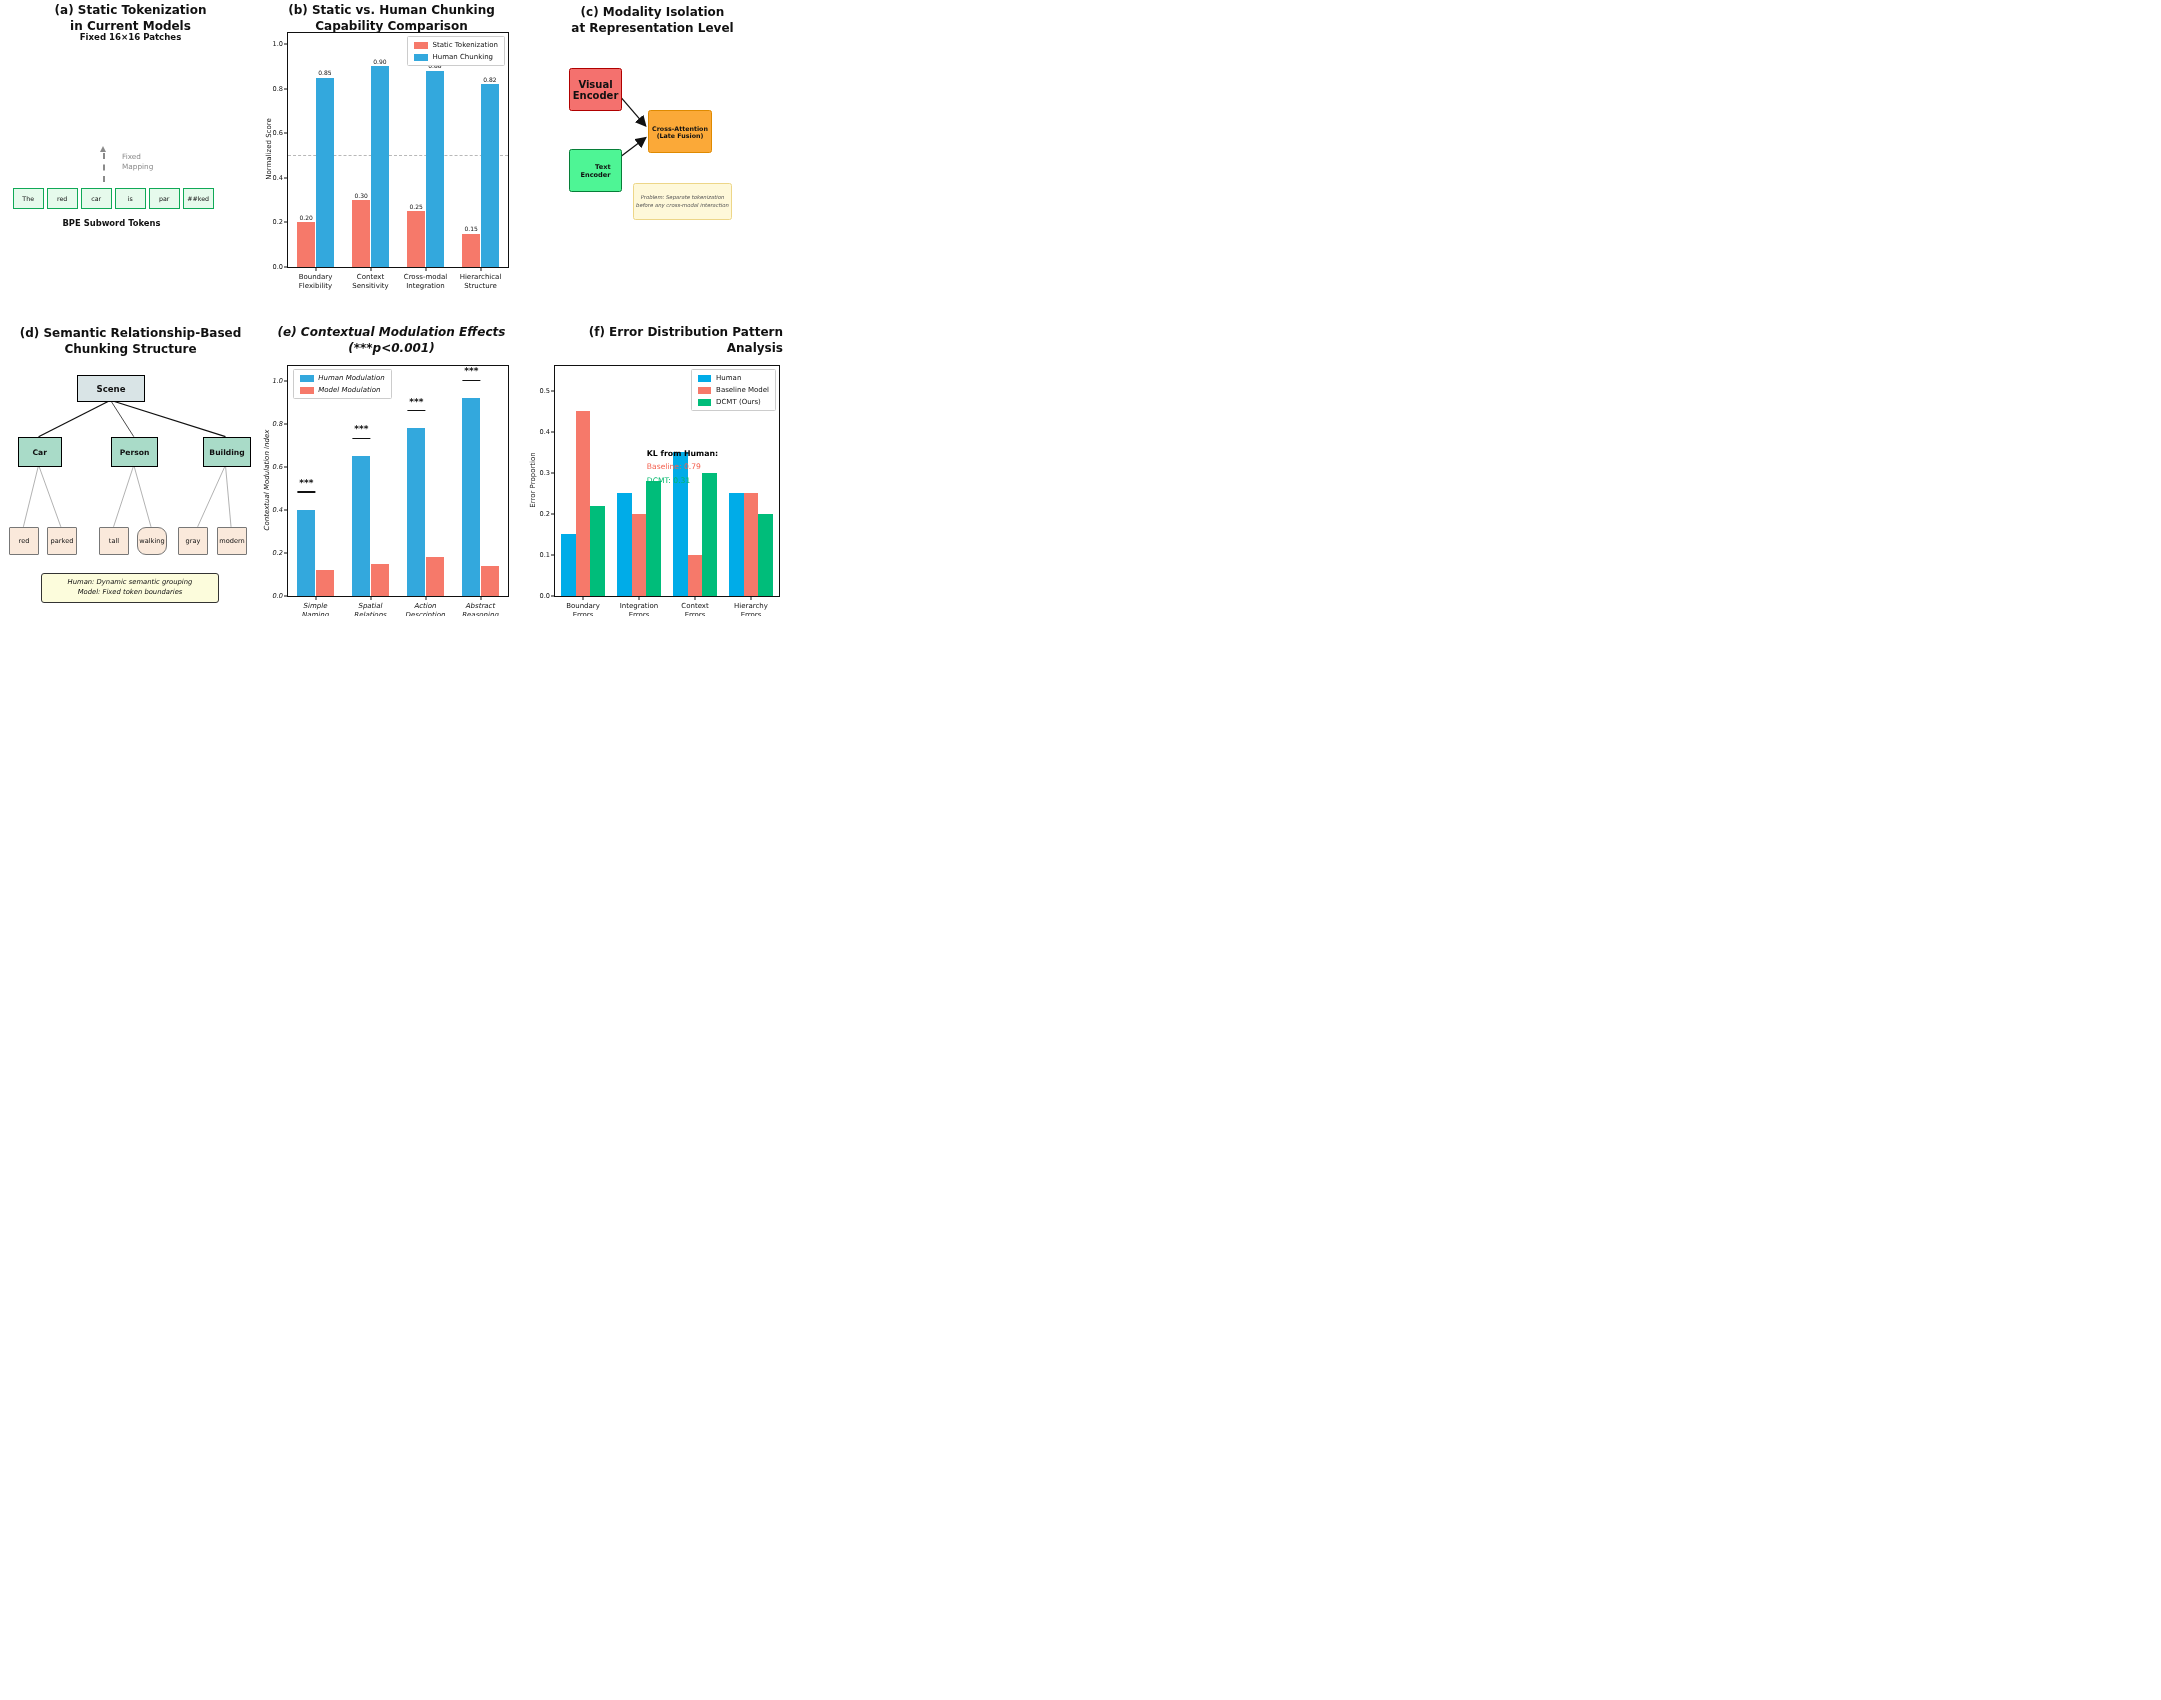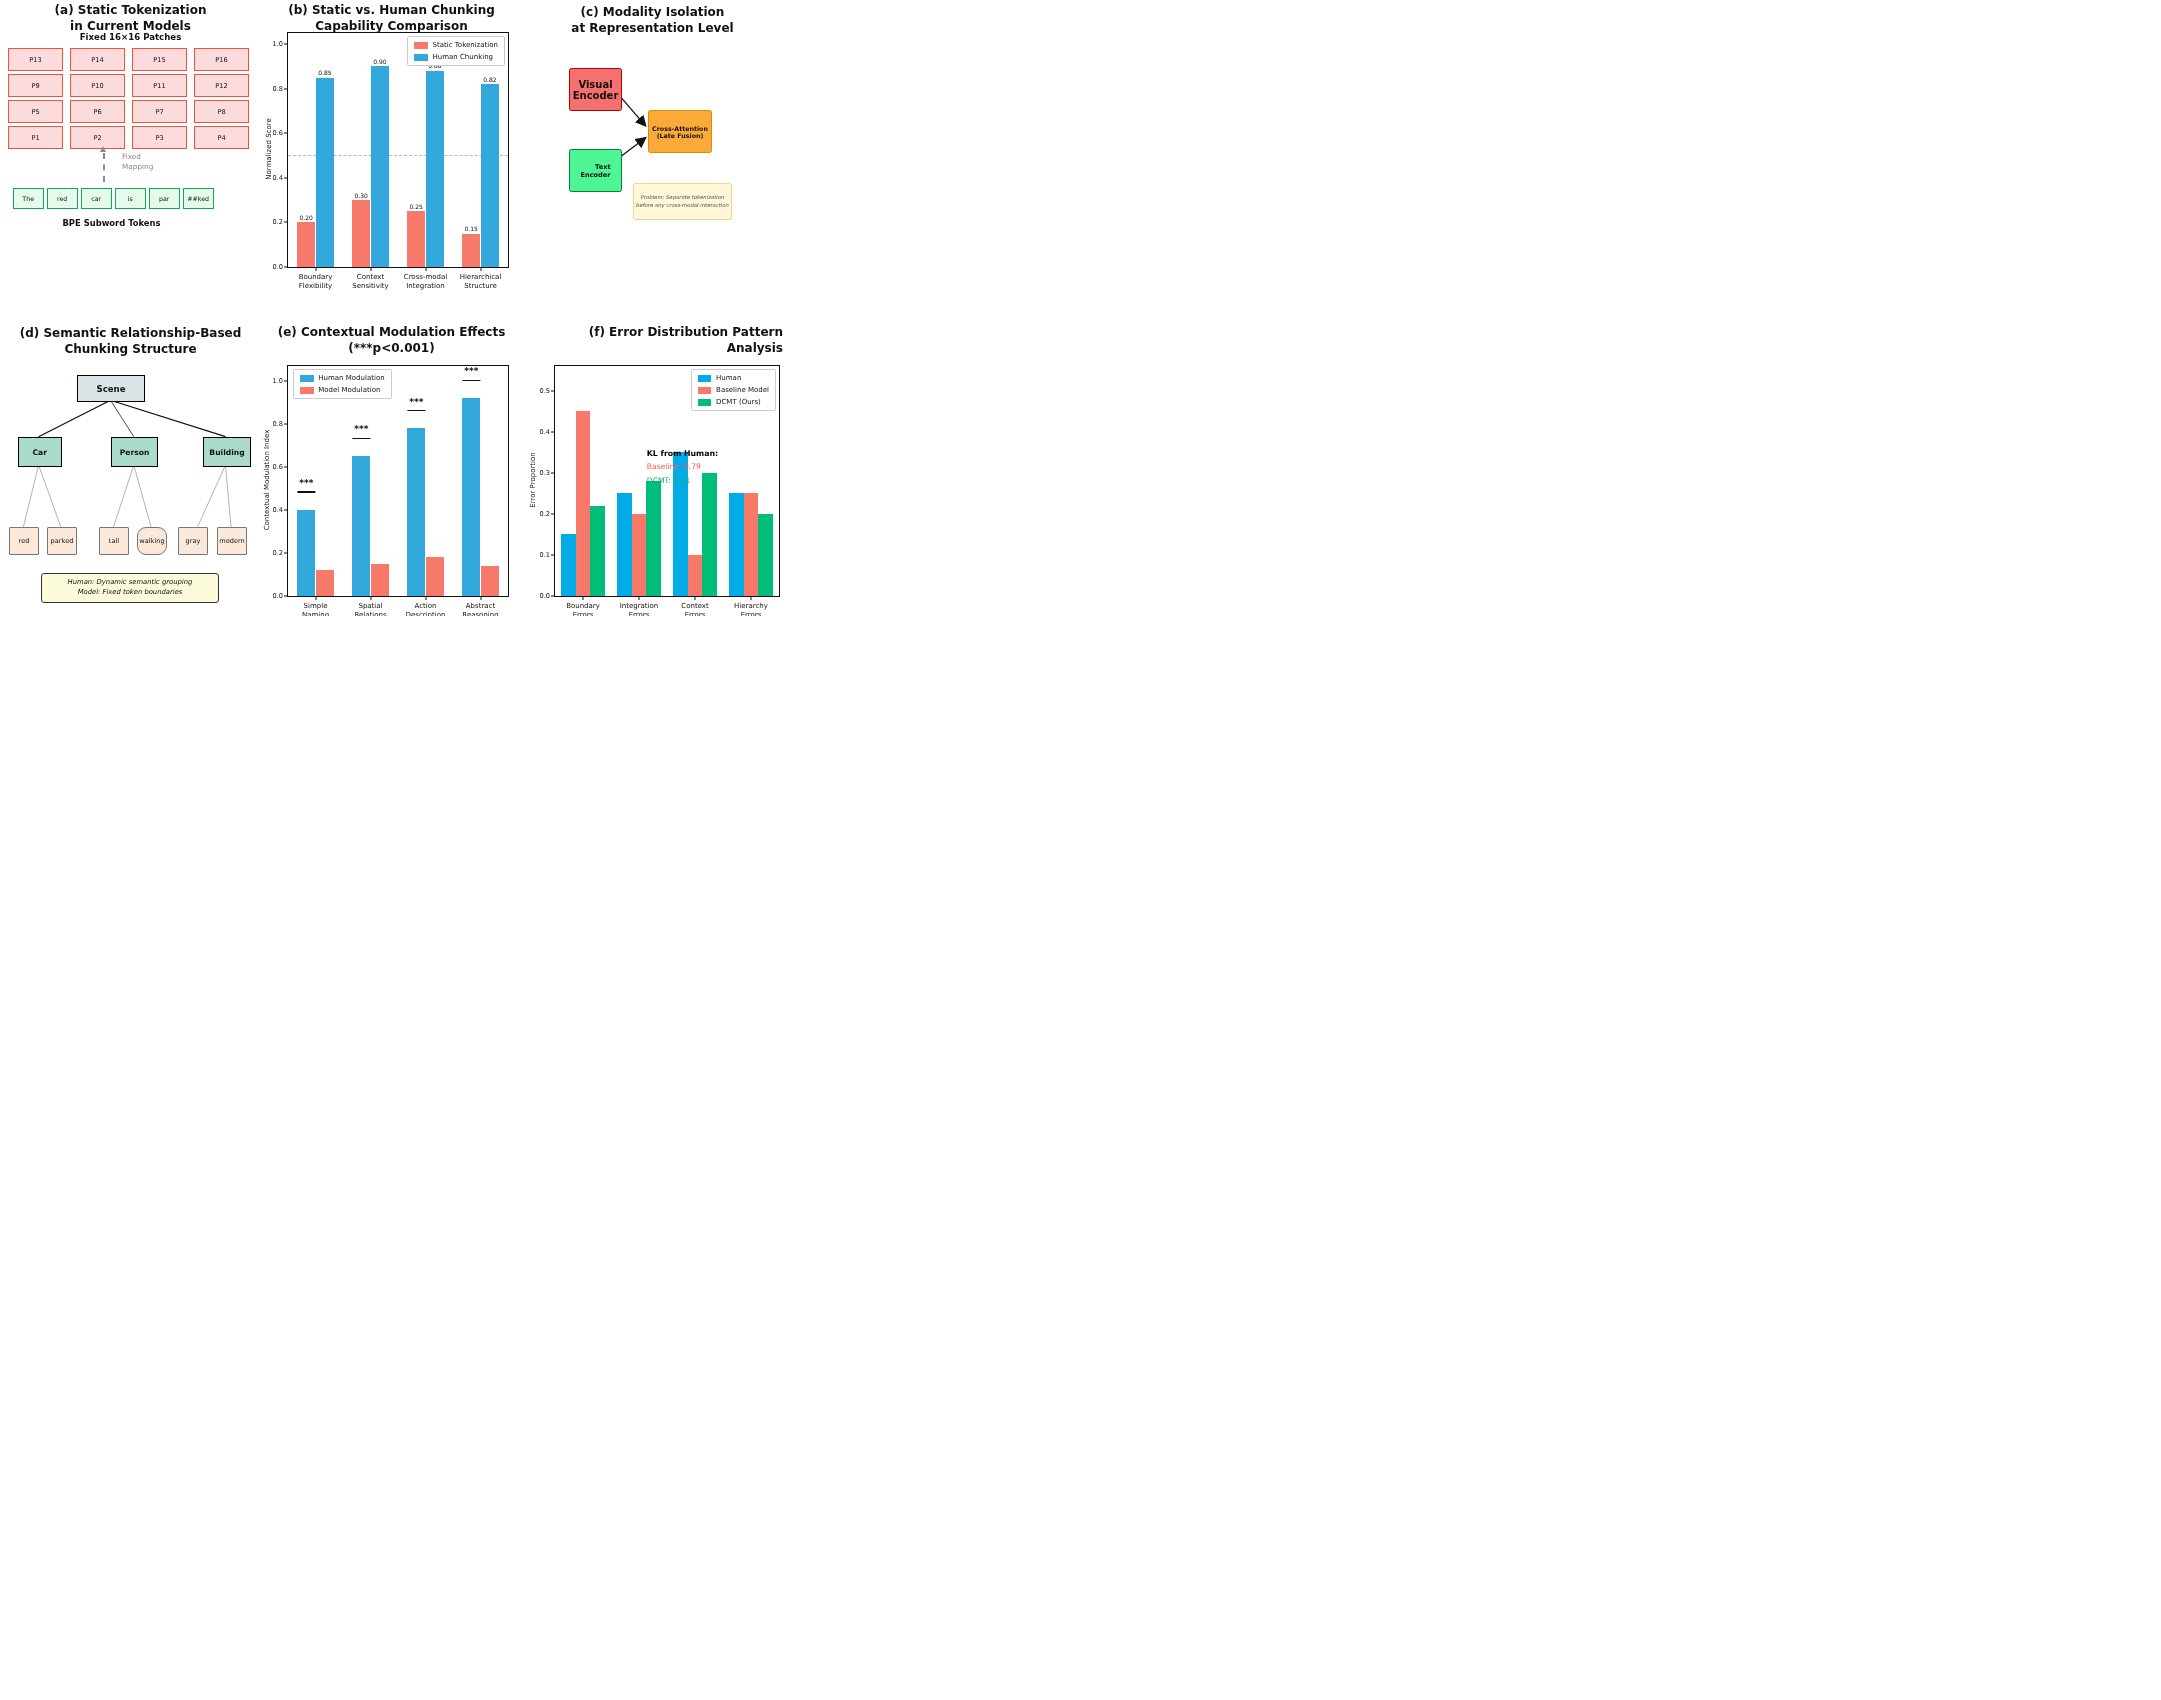--- a/index.html
+++ b/index.html
@@ -3,21 +3,21 @@
 <meta charset="utf-8">
 <style>
   html,body{margin:0;padding:0;background:#fff;}
   .figure{position:relative;width:783px;height:616px;background:#fff;
           font-family:"DejaVu Sans",sans-serif;color:#111;overflow:hidden;}
   .panel{position:absolute;}
   #panel-a{left:0;top:0;width:261px;height:304px;}
   #panel-b{left:261px;top:0;width:261px;height:304px;}
   #panel-c{left:522px;top:0;width:261px;height:304px;}
   #panel-d{left:0;top:304px;width:261px;height:312px;}
-  #panel-e{left:261px;top:304px;width:261px;height:312px;}
+  #panel-e{left:261px;top:304px;width:261px;height:312px;font-style:italic;}
   #panel-f{left:522px;top:304px;width:261px;height:312px;}
 
   .panel-title,.chart-title{position:absolute;left:0;width:100%;text-align:center;
     font-size:12px;font-weight:bold;line-height:1.3;white-space:pre-line;}
   #panel-a .panel-title{top:3px;}
   #panel-a .panel-subtitle{position:absolute;top:32px;left:0;width:100%;text-align:center;
     font-size:8.6px;font-weight:bold;}
   #panel-c .panel-title{top:5px;}
   #panel-d .panel-title{top:22px;}
   #panel-b .chart-title{top:3px;}
@@ -109,38 +109,20 @@
 </style>
 </head>
 <body>
 
 <div class="figure">
 
   <section class="panel" id="panel-a">
     <div class="panel-title">(a) Static Tokenization
 in Current Models</div>
     <div class="panel-subtitle">Fixed 16×16 Patches</div>
-    <div class="patch-grid">
-        <div class="patch">P13</div>
-        <div class="patch">P14</div>
-        <div class="patch">P15</div>
-        <div class="patch">P16</div>
-        <div class="patch">P9</div>
-        <div class="patch">P10</div>
-        <div class="patch">P11</div>
-        <div class="patch">P12</div>
-        <div class="patch">P5</div>
-        <div class="patch">P6</div>
-        <div class="patch">P7</div>
-        <div class="patch">P8</div>
-        <div class="patch">P1</div>
-        <div class="patch">P2</div>
-        <div class="patch">P3</div>
-        <div class="patch">P4</div>
-      </div>
     <div class="fixed-arrow">
       <span class="arrow-head"></span>
       <span class="arrow-shaft"></span>
     </div>
     <div class="arrow-label">Fixed
 Mapping</div>
     <div class="token-row">
         <div class="token">The</div>
         <div class="token">red</div>
         <div class="token">car</div>

